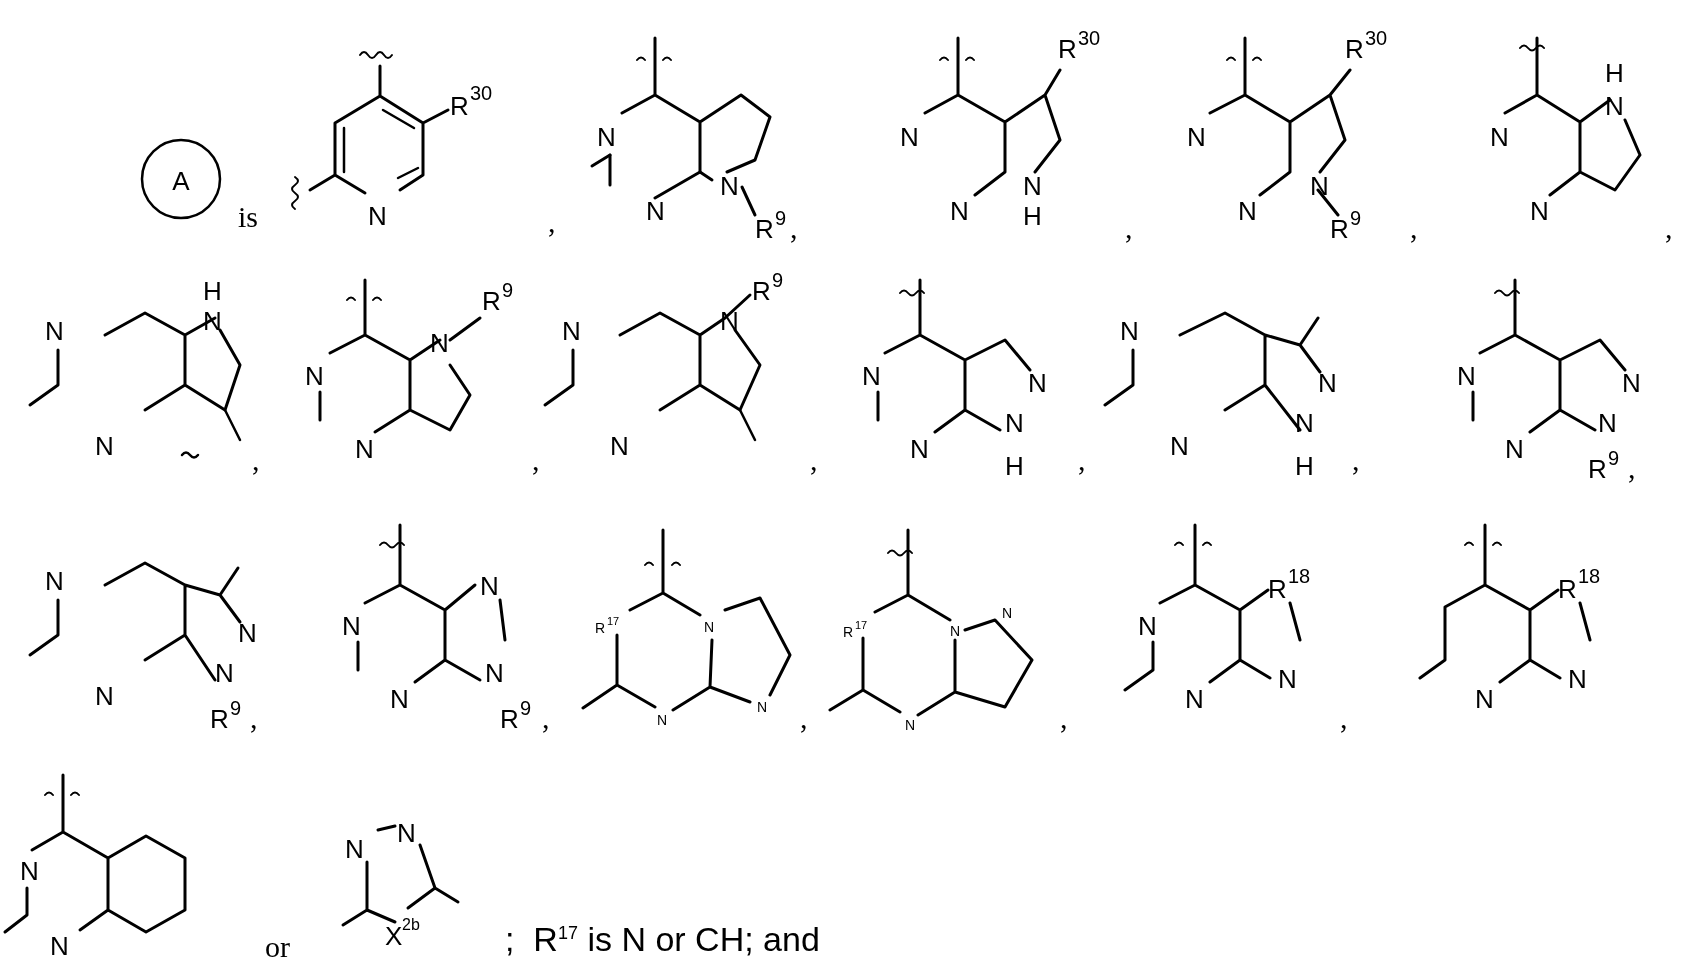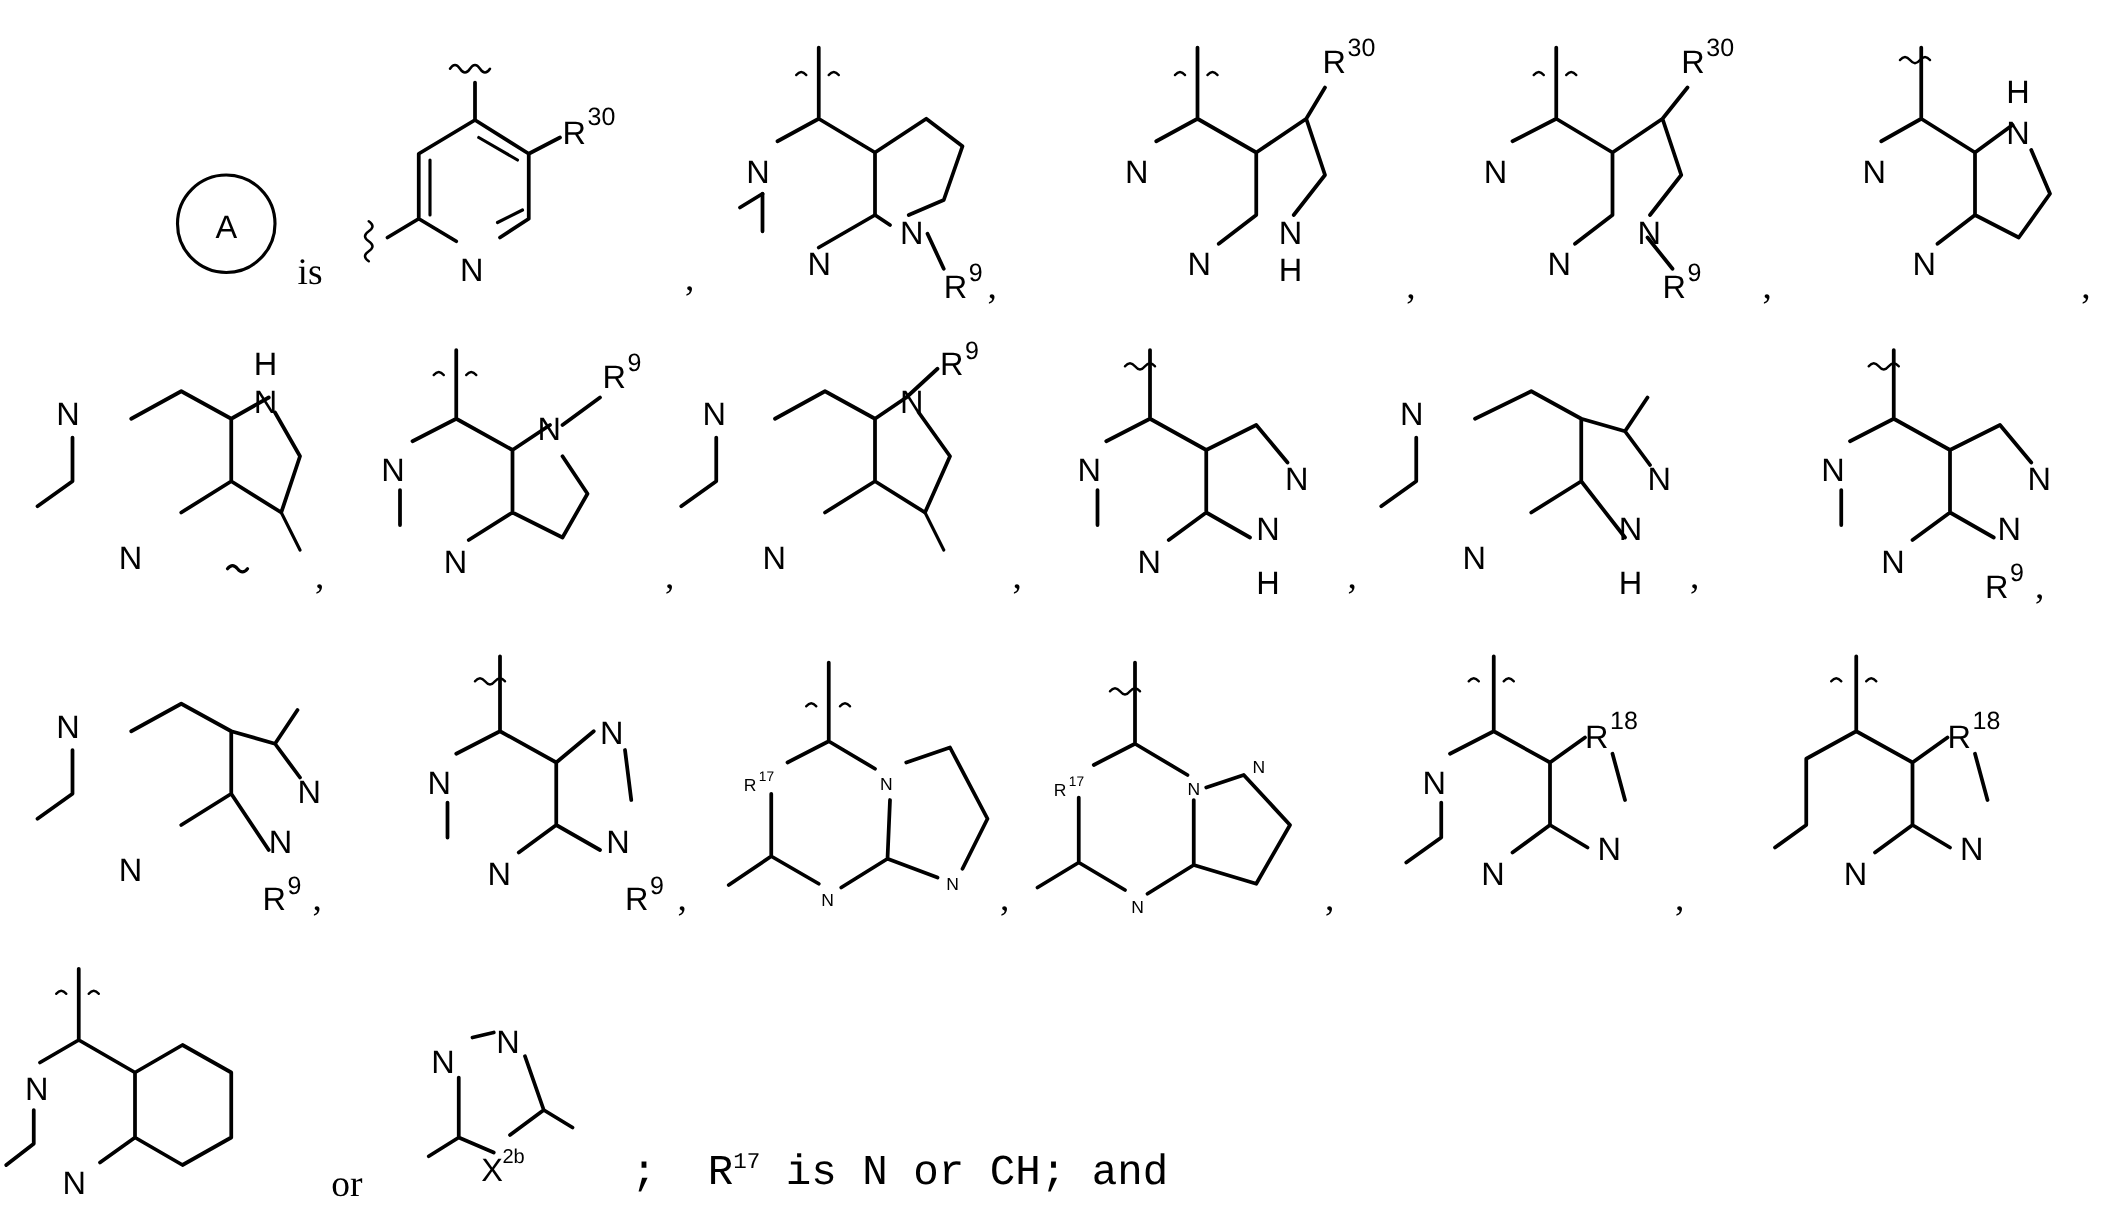--- a/index.html
+++ b/index.html
@@ -1,21 +1,21 @@
 <!DOCTYPE html>
 <html><head>
 <meta charset="utf-8">
 <style>
   html,body{margin:0;padding:0;background:#fff;}
   body{width:1698px;height:971px;position:relative;overflow:hidden;font-family:"Liberation Serif",serif;color:#000;}
   svg{position:absolute;left:0;top:0;}
   .lbl{font-family:"Liberation Sans",sans-serif;font-size:26px;}
   .sm{font-family:"Liberation Sans",sans-serif;font-size:14px;}
   .ser{font-family:"Liberation Serif",serif;font-size:30px;}
-  .txt{position:absolute;font-family:Liberation Mono, monospace;font-size:34px;text-align:right;}
+  .txt{position:absolute;font-family:Liberation Sans, sans-serif;font-size:34px;text-align:right;}
 </style>
 </head>
 <body>
 
 <div>
 <svg width="1698" height="971" viewBox="0 0 1698 971" fill="none" stroke="#000" stroke-width="3" stroke-linecap="round" stroke-linejoin="round">
 
   <g>
     <circle cx="181" cy="179" r="39" stroke-width="2.5"></circle>
     <text x="181" y="190" text-anchor="middle" class="lbl" fill="#000" stroke="none">A</text>

